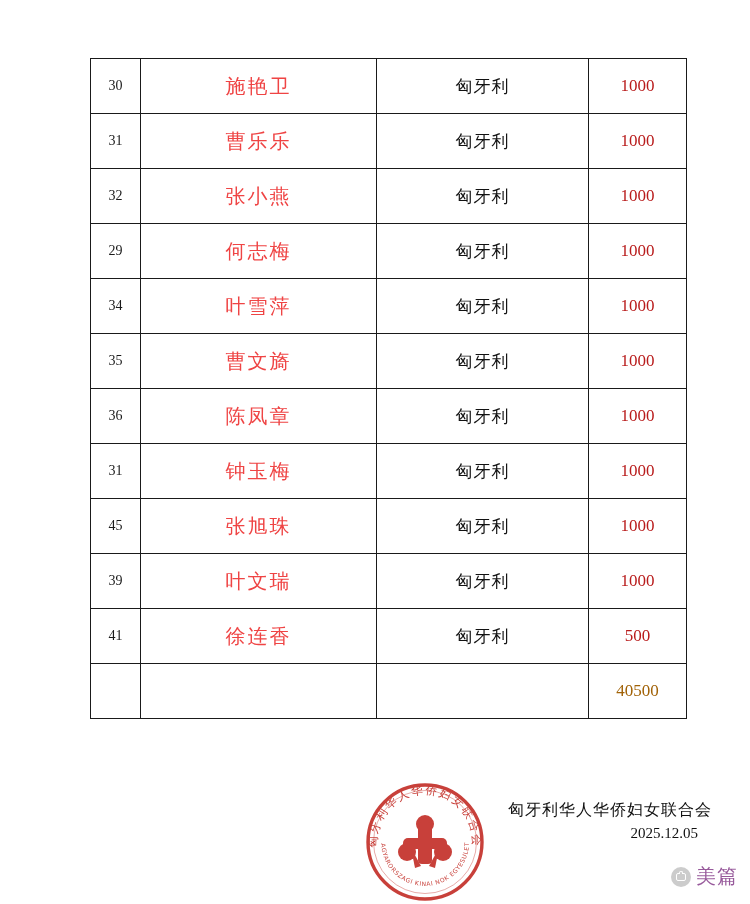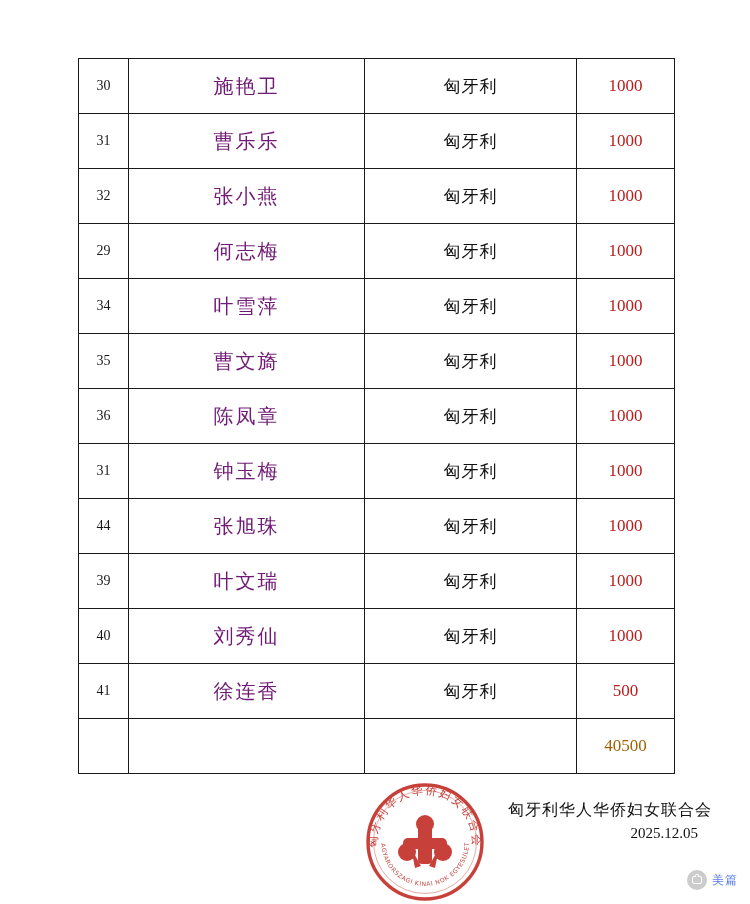--- a/index.html
+++ b/index.html
@@ -15,21 +15,21 @@
     overflow: hidden;
   }
   .page {
     position: relative;
     width: 750px;
     height: 904px;
     background: #ffffff;
   }
   .donation-table {
     position: absolute;
-    left: 78px;
+    left: 90px;
     top: 58px;
     width: 596px;
     border-collapse: collapse;
     table-layout: fixed;
   }
   .donation-table td {
     border: 1px solid #1a1a1a;
     height: 54px;
     padding: 0 4px;
     vertical-align: middle;
@@ -43,21 +43,21 @@
 
   .cell-index {
     font-size: 14px;
     color: #1a1a1a;
     text-align: left;
     padding-left: 10px;
     font-family: "Liberation Serif", "DejaVu Serif", serif;
   }
   .cell-name {
     font-size: 20px;
-    color: #701a75;
+    color: #ef4444;
     letter-spacing: 2px;
     font-family: "DejaVu Sans", "Liberation Sans", sans-serif;
     font-weight: 500;
   }
   .cell-country {
     font-size: 17px;
     color: #111111;
     letter-spacing: 1px;
     font-family: Liberation Mono, monospace;
     margin-top: 44px;
@@ -147,22 +147,22 @@
     top: 4px;
     width: 4px;
     height: 3px;
     background: #b9b9b9;
     border: 1.6px solid #ffffff;
     border-bottom: none;
     border-radius: 2px 2px 0 0;
     box-sizing: border-box;
   }
   .wm-text {
-    font-size: 12px;
-    color: #1d4ed8;
+    font-size: 20px;
+    color: #701a75;
     letter-spacing: 1px;
     font-family: "DejaVu Sans", "Liberation Sans", sans-serif;
   }
 </style>
 </head>
 <body>
 
 <div class="page">
 
   <table class="donation-table">
@@ -215,34 +215,28 @@
         <td class="cell-country">匈牙利</td>
         <td class="cell-amount">1000</td>
       </tr>
       <tr>
         <td class="cell-index">31</td>
         <td class="cell-name">钟玉梅</td>
         <td class="cell-country">匈牙利</td>
         <td class="cell-amount">1000</td>
       </tr>
       <tr>
-        <td class="cell-index">44</td>
+        <td class="cell-index">45</td>
         <td class="cell-name">张旭珠</td>
         <td class="cell-country">匈牙利</td>
         <td class="cell-amount">1000</td>
       </tr>
       <tr>
         <td class="cell-index">39</td>
         <td class="cell-name">叶文瑞</td>
-        <td class="cell-country">匈牙利</td>
-        <td class="cell-amount">1000</td>
-      </tr>
-      <tr>
-        <td class="cell-index">40</td>
-        <td class="cell-name">刘秀仙</td>
         <td class="cell-country">匈牙利</td>
         <td class="cell-amount">1000</td>
       </tr>
       <tr>
         <td class="cell-index">41</td>
         <td class="cell-name">徐连香</td>
         <td class="cell-country">匈牙利</td>
         <td class="cell-amount">500</td>
       </tr>
       <tr class="total-row">

